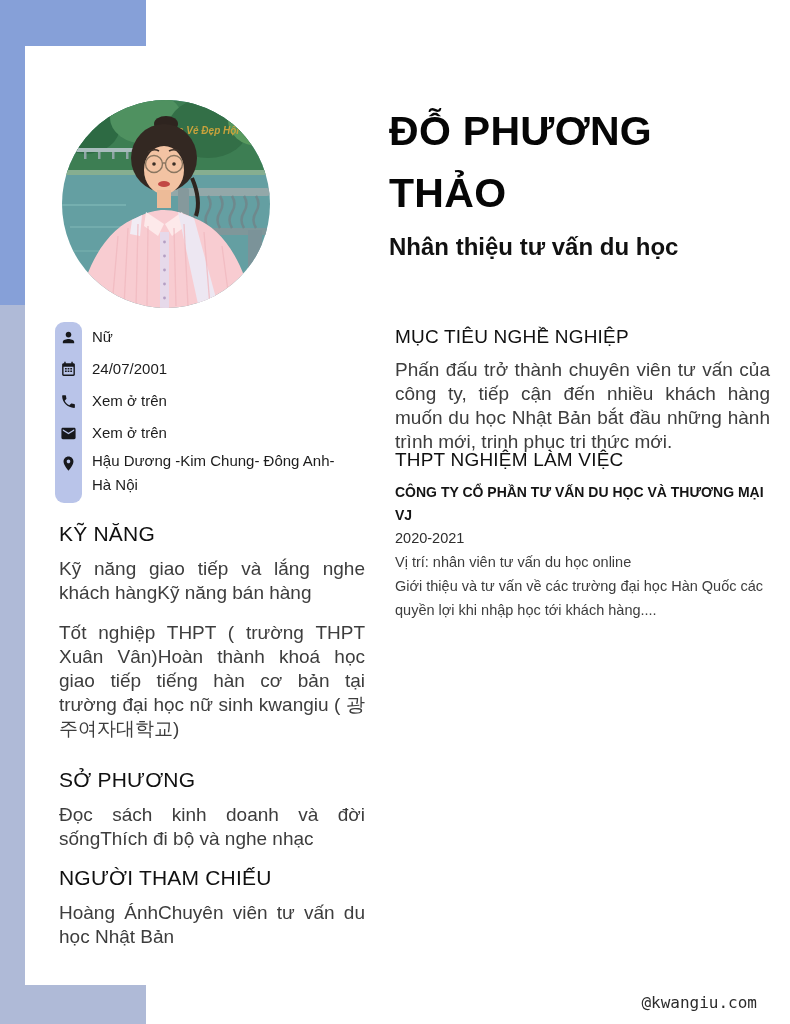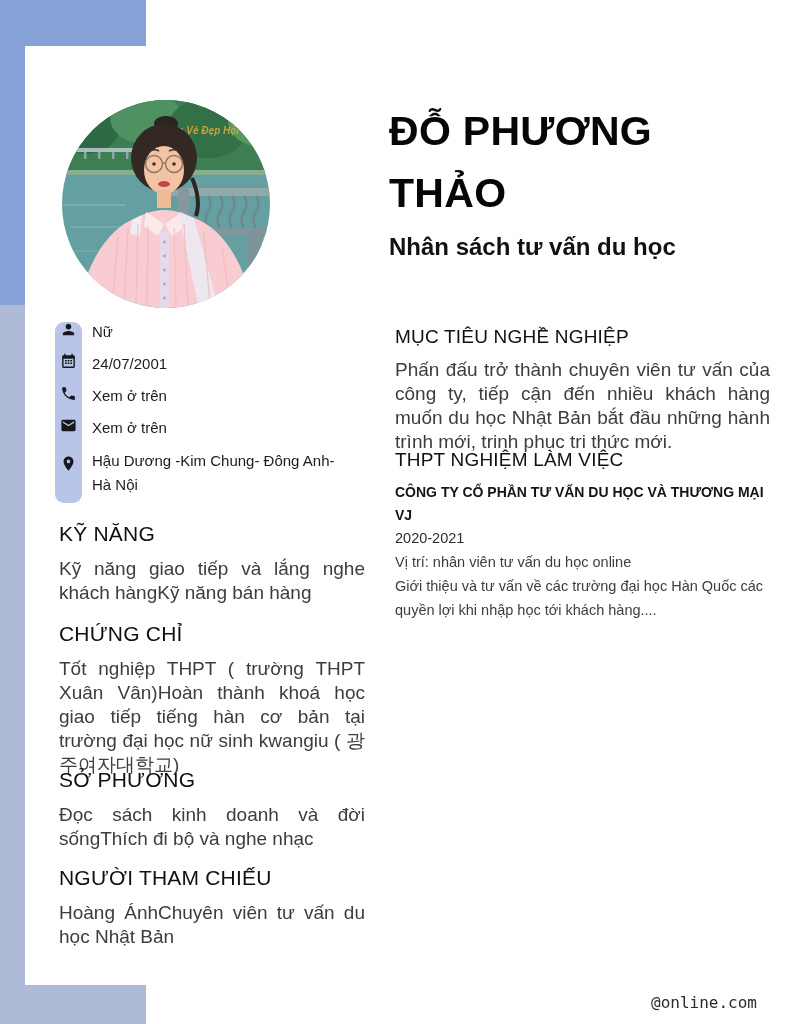--- a/index.html
+++ b/index.html
@@ -32,21 +32,21 @@
   .name-block { position:absolute; left:389px; top:100px; width:385px; }
   .name-line { font-size:41px; font-weight:700; color:#060606; line-height:62px; letter-spacing:0.3px; }
   .job-title { margin-top:6px; font-size:24px; font-weight:700; color:#111; line-height:34px; }
 
   
   .contact-strip {
     position:absolute; left:55px; top:322px; width:27px; height:181px;
     background:#b9c4e9; border-radius:9px;
   }
   .contact { position:absolute; left:58px; top:321px; width:300px; }
-  .contact-row { display:flex; min-height:32px; }
+  .contact-row { display:flex; align-items:center; min-height:32px; }
   .contact-row.addr { align-items:flex-start; }
   .contact-row.addr .ico { margin-top:6px; }
   .ico { width:21px; display:flex; justify-content:center; flex:0 0 21px; }
   .ico svg { width:17px; height:17px; fill:#17181c; }
   .contact-val { margin-left:13px; font-size:15px; color:#1c1c1c; line-height:22px; }
   .contact-row.addr .contact-val { width:252px; line-height:24px; }
 
   
   .sec { position:absolute; width:306px; left:59px; }
   .sec-right { position:absolute; width:375px; left:395px; }
@@ -153,21 +153,21 @@
         <line x1="122" y1="124" x2="126" y2="206"></line>
         <line x1="142" y1="132" x2="148" y2="206"></line>
         <line x1="160" y1="146" x2="168" y2="206"></line>
       </g>
     </svg>
   </div>
 
   <div class="name-block">
     <div class="name-line">ĐỖ PHƯƠNG</div>
     <div class="name-line">THẢO</div>
-    <div class="job-title">Nhân sách tư vấn du học</div>
+    <div class="job-title">Nhân thiệu tư vấn du học</div>
   </div>
 
   <div class="contact-strip"></div>
   <div class="contact">
     <div class="contact-row">
       <span class="ico">
         <svg viewBox="0 0 24 24">
             <path d="M12 12c2.21 0 4-1.79 4-4s-1.79-4-4-4-4 1.79-4 4 1.79 4 4 4zm0 2c-2.67 0-8 1.34-8 4v2h16v-2c0-2.66-5.33-4-8-4z"></path>
           </svg>
       </span>
@@ -205,21 +205,20 @@
       </span>
       <span class="contact-val">Hậu Dương -Kim Chung- Đông Anh-Hà Nội</span>
     </div>
   </div>
 
   <div class="sec" id="sec-skills">
     <div class="sec-h">KỸ NĂNG</div>
     <p class="sec-p">Kỹ năng giao tiếp và lắng nghe khách hàngKỹ năng bán hàng</p>
   </div>
   <div class="sec" id="sec-certs">
-    <div class="sec-h">CHỨNG CHỈ</div>
     <p class="sec-p">Tốt nghiệp THPT ( trường THPT Xuân Vân)Hoàn thành khoá học giao tiếp tiếng hàn cơ bản tại trường đại học nữ sinh kwangiu ( 광주여자대학교)</p>
   </div>
   <div class="sec" id="sec-hobby">
     <div class="sec-h">SỞ PHƯƠNG</div>
     <p class="sec-p">Đọc sách kinh doanh và đời sốngThích đi bộ và nghe nhạc</p>
   </div>
   <div class="sec" id="sec-refs">
     <div class="sec-h">NGƯỜI THAM CHIẾU</div>
     <p class="sec-p">Hoàng ÁnhChuyên viên tư vấn du học Nhật Bản</p>
   </div>
@@ -229,15 +228,15 @@
     <p class="sec-p">Phấn đấu trở thành chuyên viên tư vấn của công ty, tiếp cận đến nhiều khách hàng muốn du học Nhật Bản bắt đầu những hành trình mới, trinh phục tri thức mới.</p>
   </div>
   <div class="sec-right" id="sec-exp">
     <div class="sec-h-r">THPT NGHIỆM LÀM VIỆC</div>
     <div class="company">CÔNG TY CỔ PHẦN TƯ VẤN DU HỌC VÀ THƯƠNG MẠI VJ</div>
     <div class="period">2020-2021</div>
     <div class="exp-line">Vị trí: nhân viên tư vấn du học online</div>
     <div class="exp-line">Giới thiệu và tư vấn về các  trường đại học Hàn Quốc các quyền lợi khi nhập học tới khách hàng....</div>
   </div>
 
-  <div class="watermark">@online.com</div>
+  <div class="watermark">@kwangiu.com</div>
 
 </div>
 
 </body></html>

